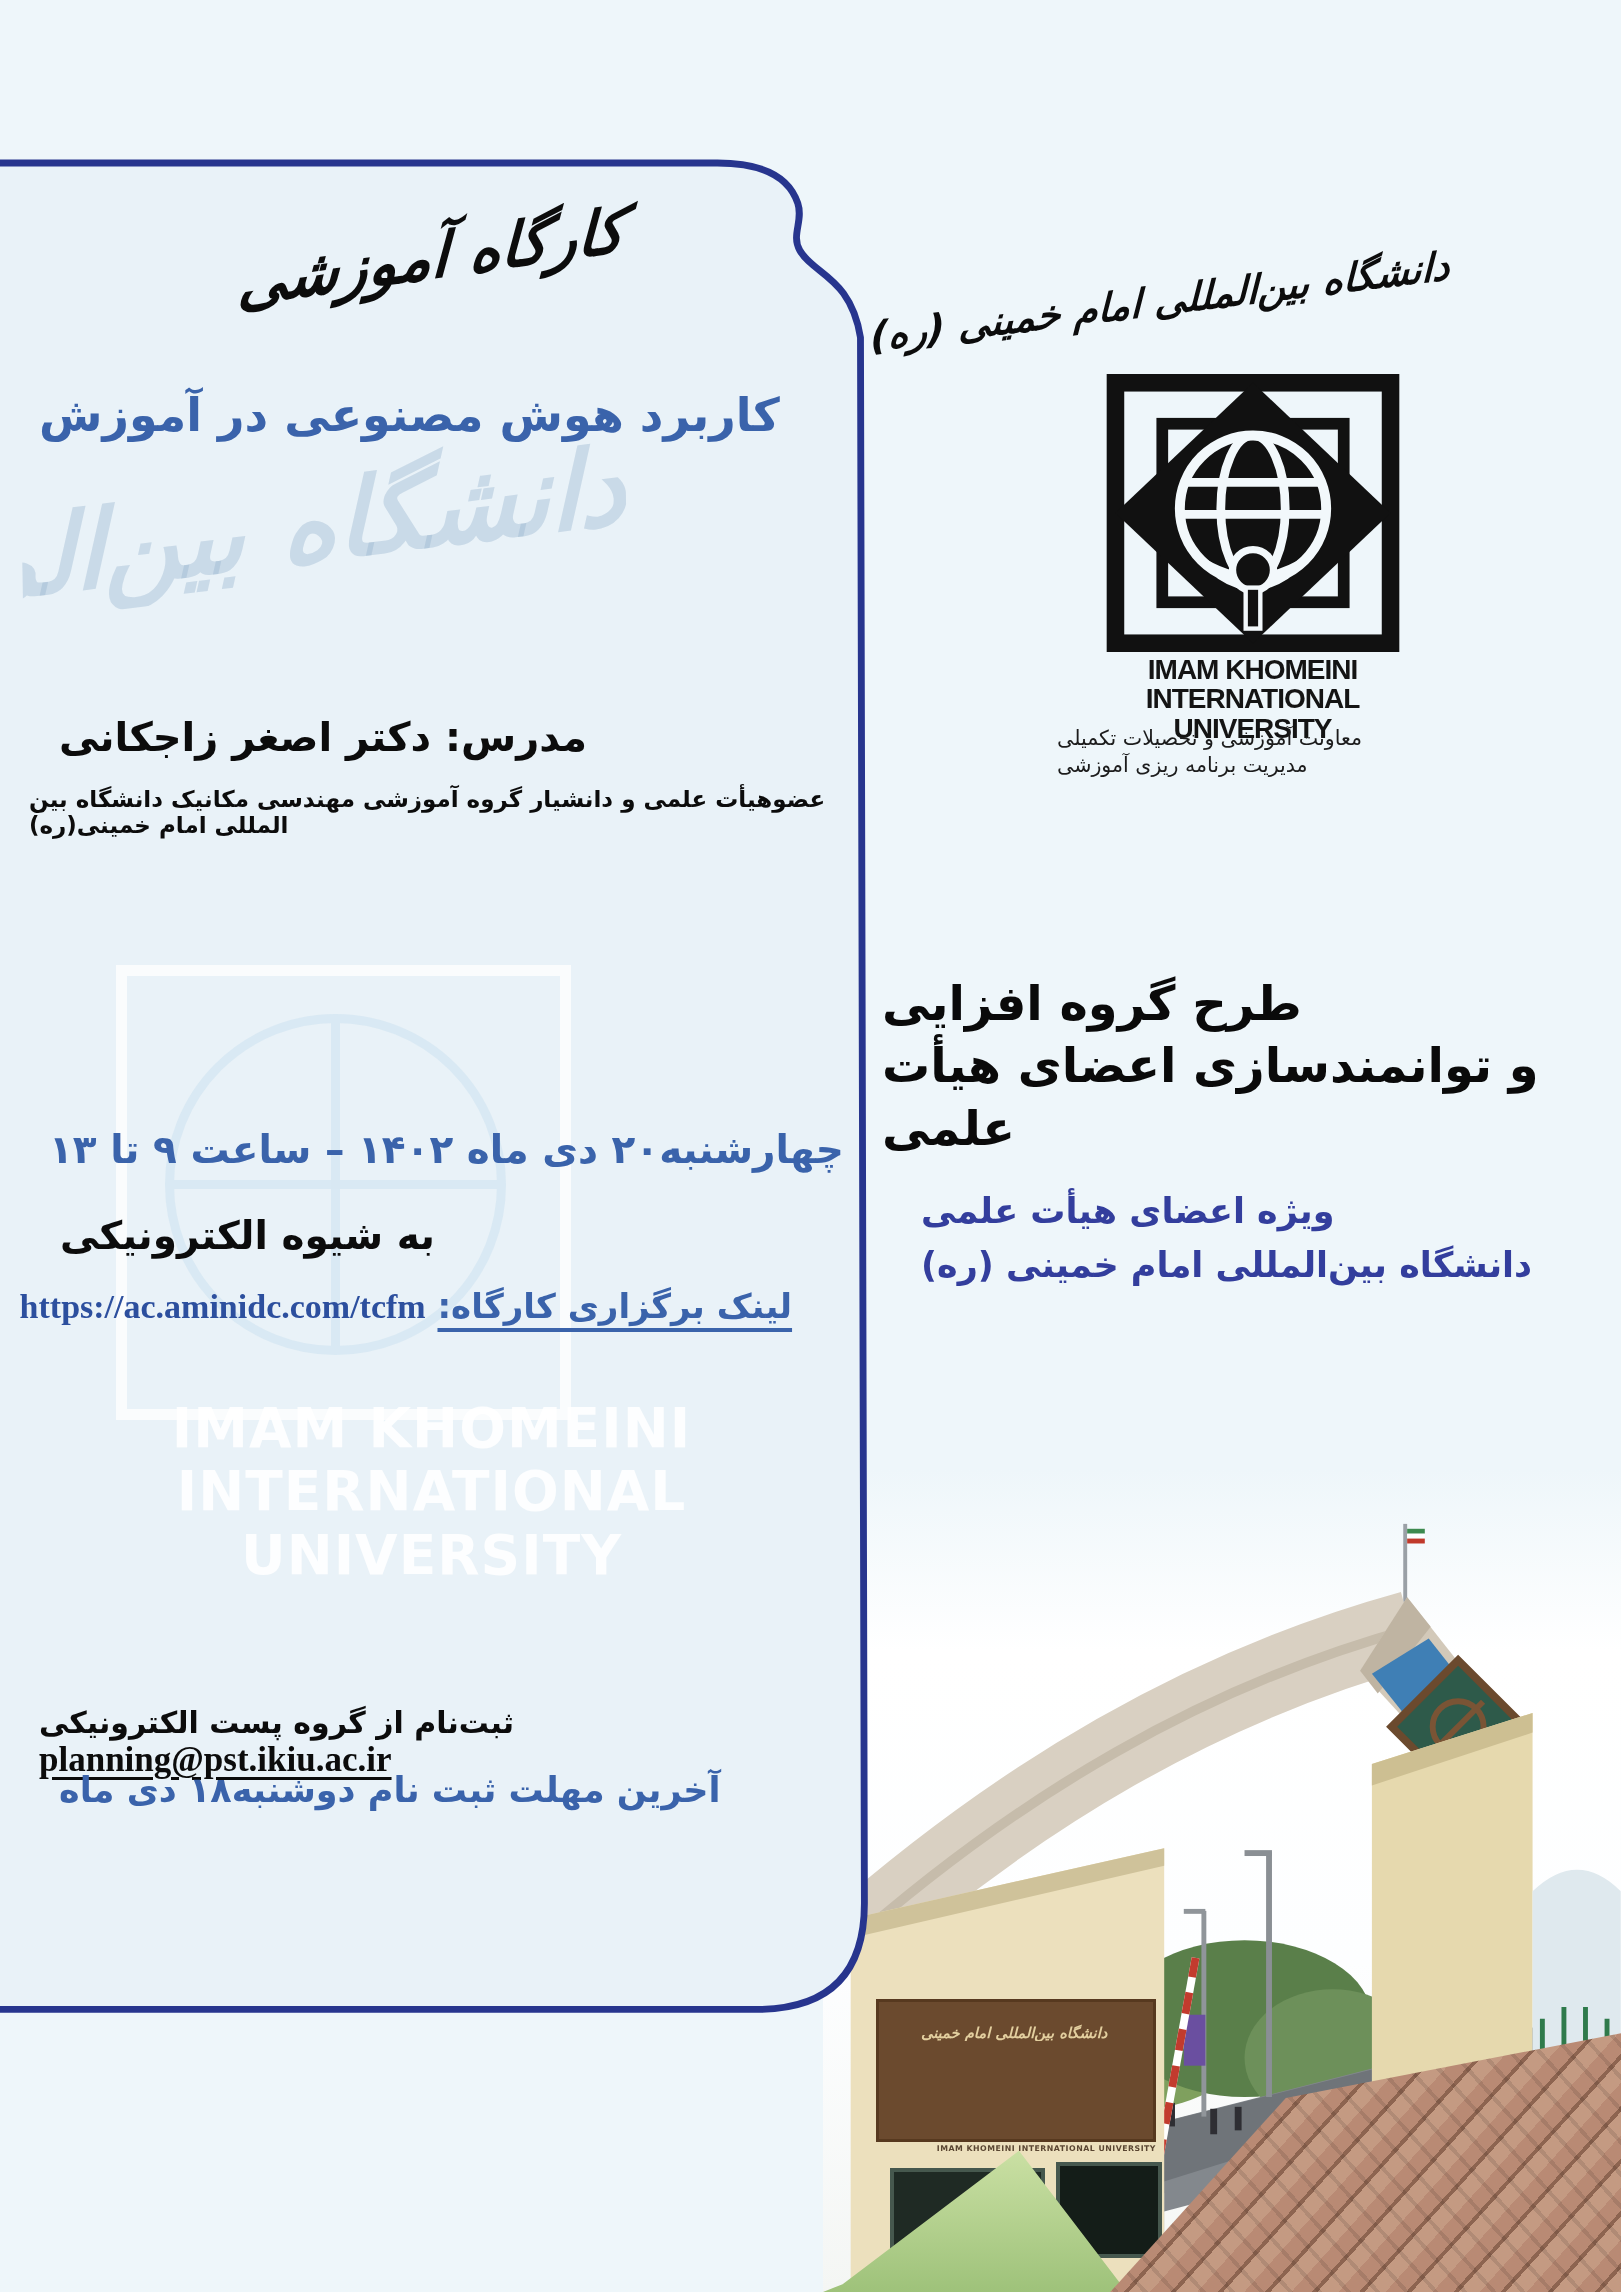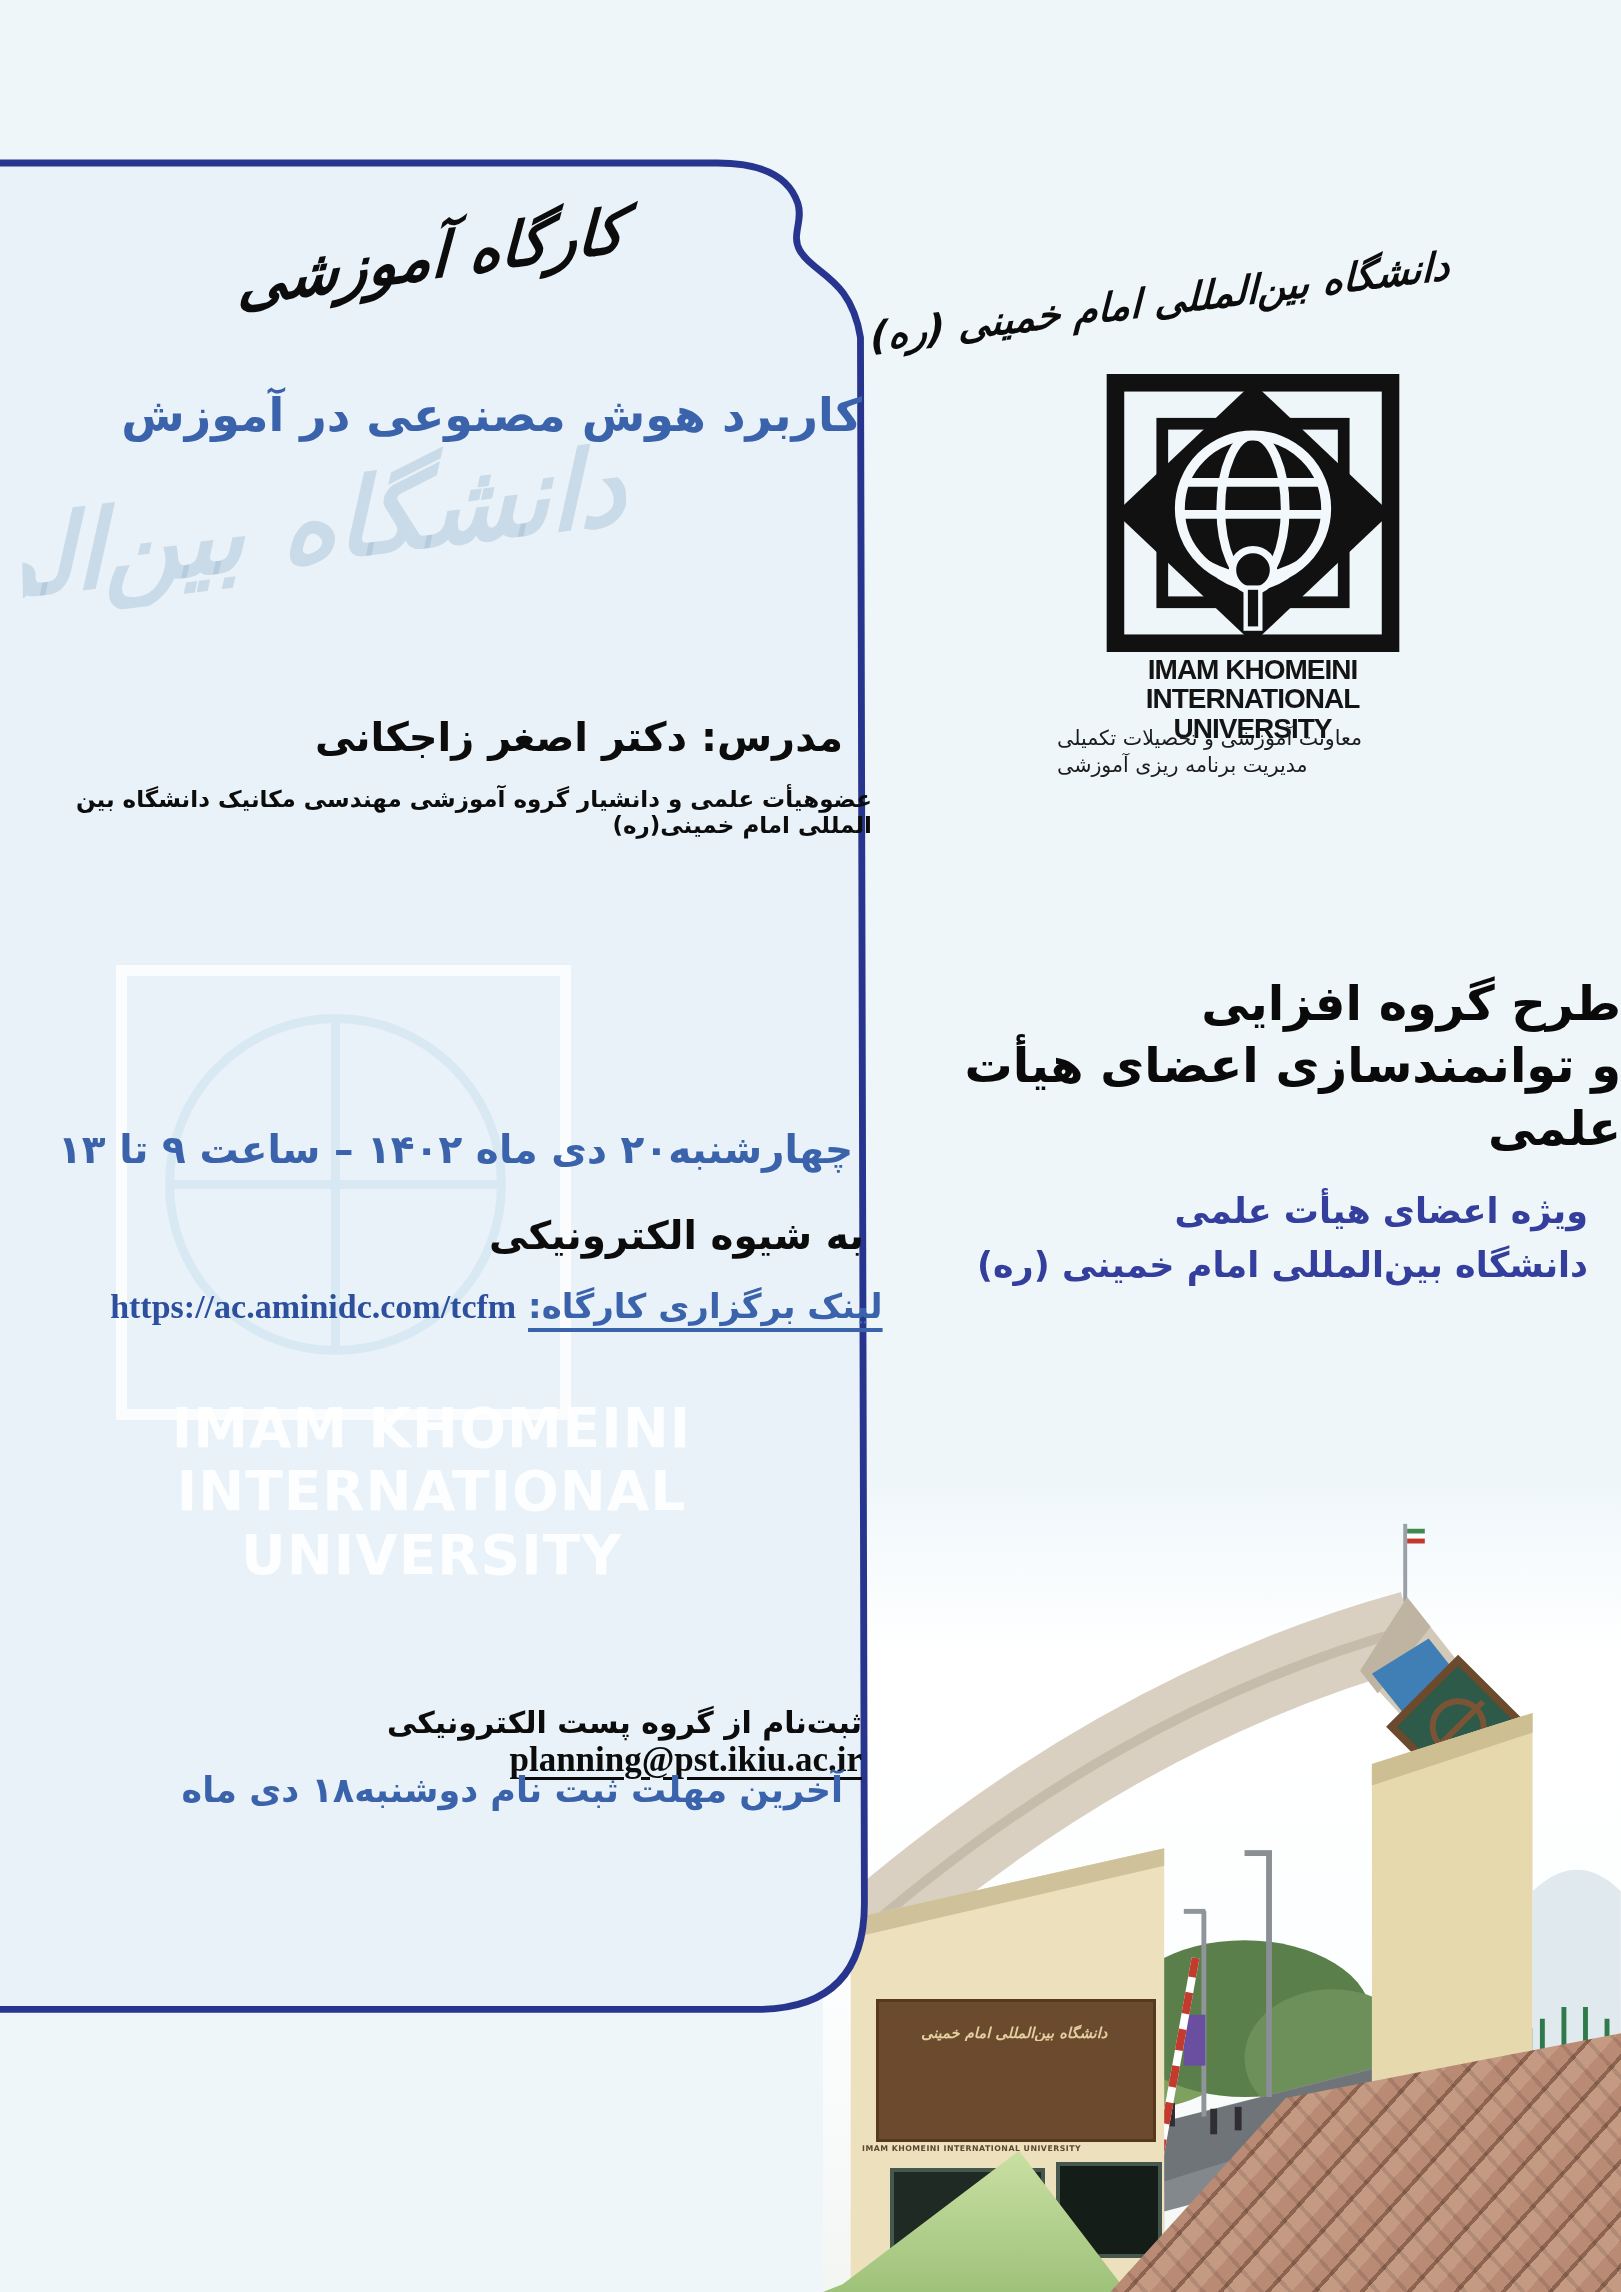--- a/index.html
+++ b/index.html
@@ -2,21 +2,21 @@
 <html lang="fa"><head>
 <meta charset="utf-8">
 <style>
   html,body{margin:0;padding:0;}
   body{
     width:1621px;height:2293px;position:relative;overflow:hidden;
     background:#eef6fa;
     font-family:"DejaVu Sans",sans-serif;
   }
   .abs{position:absolute;}
-  .ctr{text-align:right;}
+  .ctr{text-align:left;}
   .rtl{direction:rtl;unicode-bidi:embed;}
   .bold{font-weight:bold;}
 
   
   #panel-svg{left:0;top:0;width:1621px;height:2293px;pointer-events:none;}
 
   
   .wm-callig{
     left:19.6px;top:461px;width:608px;
     font-size:106px;font-weight:bold;font-style:italic;
@@ -138,21 +138,21 @@
     clip-path:polygon(4% 95%,40% 10%,62% 100%,0 100%);
   }
   .sign-fa{
     left:17.6px;top:21.6px;width:235px;
     font-size:14.7px;font-weight:bold;font-style:italic;color:#e3cf9f;
     text-align:center;white-space:nowrap;overflow:hidden;
   }
   .sign-en{
     left:5.9px;top:147px;width:294px;
     font-size:7.8px;font-weight:bold;color:#5a4632;letter-spacing:0.5px;
-    text-align:left;white-space:nowrap;overflow:hidden;
+    text-align:right;white-space:nowrap;overflow:hidden;
   }
 </style>
 </head>
 <body>
 
 <div id="photo" class="abs">
   <svg class="abs" width="798" height="822" viewBox="0 0 814 839">
 
     <ellipse cx="300" cy="600" rx="120" ry="55" fill="#7fa05e"></ellipse>
     <ellipse cx="430" cy="560" rx="130" ry="80" fill="#5a7f4a"></ellipse>

